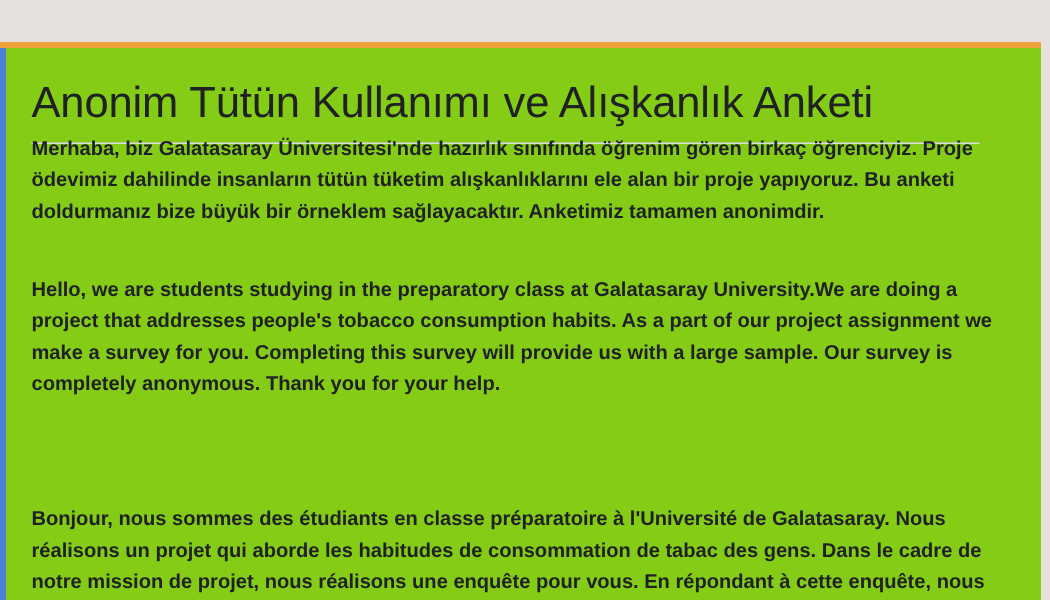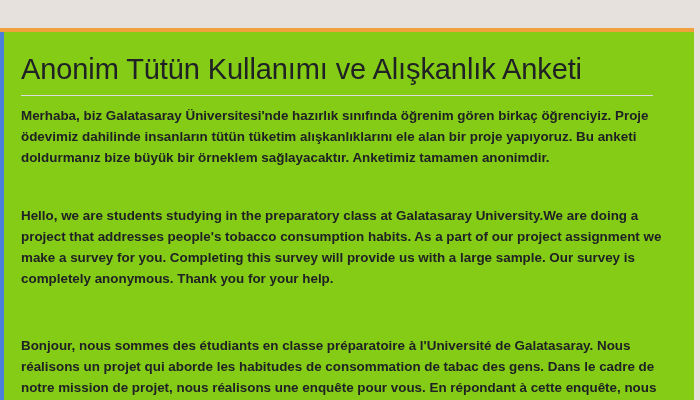--- a/index.html
+++ b/index.html
@@ -61,22 +61,22 @@
     .para {
       position: absolute;
       left: 21px;
       width: 660px;
       margin: 0;
       font-size: 13.4px;
       font-weight: bold;
       line-height: 21px;
       color: #202124;
     }
-    .p1 { top: 77px; }
-    .p2 { top: 177px; }
+    .p1 { top: 60px; }
+    .p2 { top: 154px; }
     .p3 { top: 307px; }
   </style>
 </head>
 <body>
 
 <div class="card">
   <div class="top-accent"></div>
   <div class="left-accent"></div>
 
   <h1 class="title">Anonim Tütün Kullanımı ve Alışkanlık Anketi</h1>

